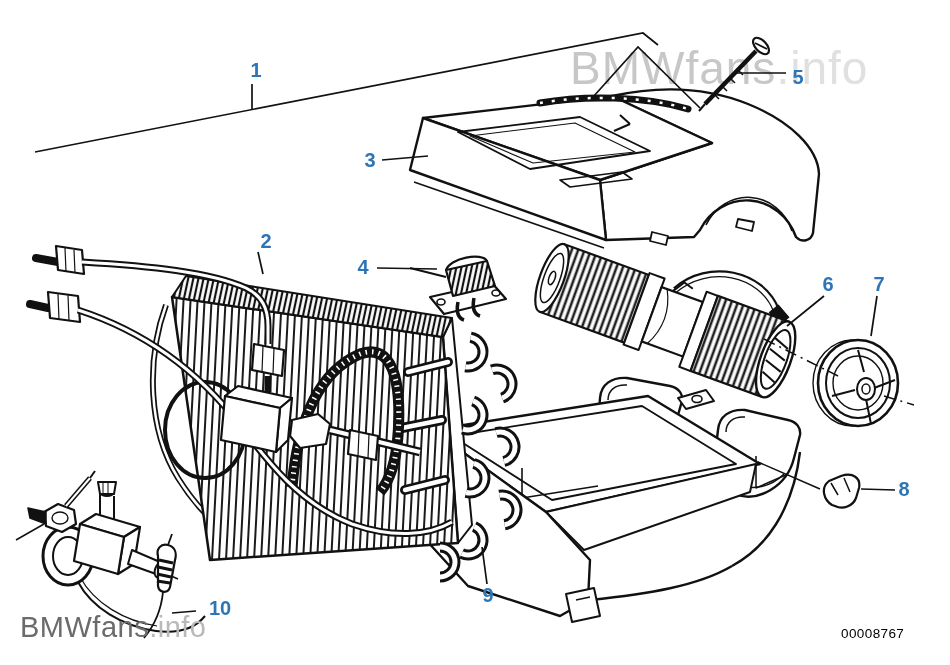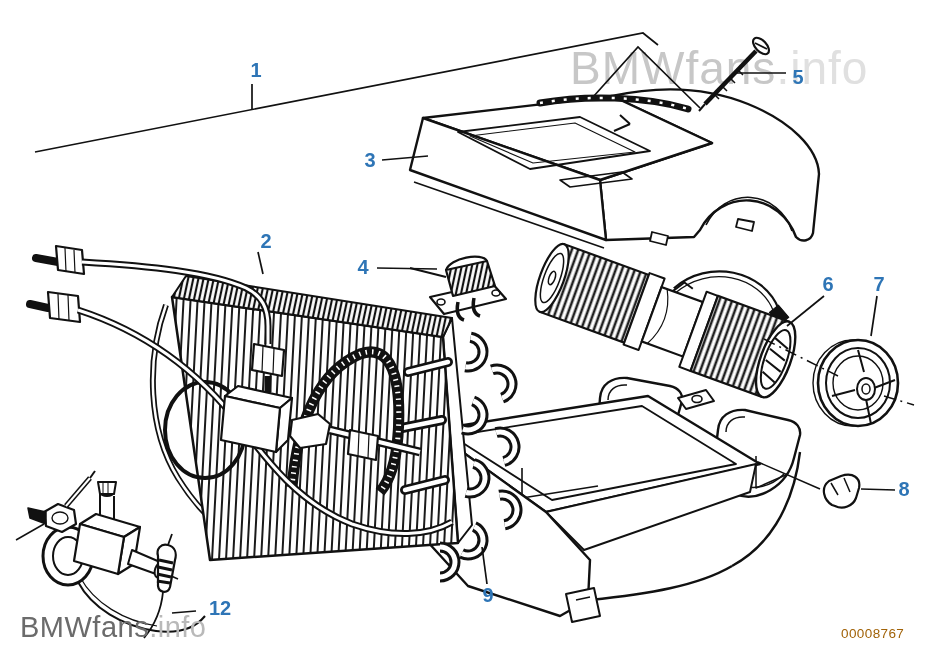--- a/index.html
+++ b/index.html
@@ -13,21 +13,21 @@
   #wm-bottom{left:20px;top:613px;font-size:29px;font-weight:400;letter-spacing:0.5px;text-align:right;}
   #wm-bottom .wm-brand{color:#6b6b6b;}
   #wm-bottom .wm-suffix{color:#b9b9b9;}
   .callout{position:absolute;transform:translate(-50%,-50%);font-size:20px;font-weight:bold;
            color:#2e75b6;cursor:pointer;}
   .co-1{left:256px;top:70px;}  .co-2{left:266px;top:241px;}
   .co-3{left:370px;top:160px;} .co-4{left:363px;top:267px;}
   .co-5{left:798px;top:77px;}  .co-6{left:828px;top:284px;}
   .co-7{left:879px;top:284px;} .co-8{left:904px;top:489px;}
   .co-9{left:488px;top:595px;} .co-10{left:220px;top:608px;}
-  #doc-number{position:absolute;left:841px;top:626px;font-size:13.5px;color:#a16207;
+  #doc-number{position:absolute;left:841px;top:626px;font-size:13.5px;color:#000000;
               letter-spacing:0.4px;}
 </style>
 </head>
 <body>
 
 <div id="stage">
 
   <div class="wm" id="wm-top"><span class="wm-brand">BMWfans</span><span class="wm-suffix">.info</span></div>
 
   <svg id="artwork" width="950" height="665" viewBox="0 0 950 665">
@@ -241,16 +241,16 @@
 
   <div class="callout co-1">1</div>
   <div class="callout co-2">2</div>
   <div class="callout co-3">3</div>
   <div class="callout co-4">4</div>
   <div class="callout co-5">5</div>
   <div class="callout co-6">6</div>
   <div class="callout co-7">7</div>
   <div class="callout co-8">8</div>
   <div class="callout co-9">9</div>
-  <div class="callout co-10">12</div>
+  <div class="callout co-10">10</div>
 
   <div id="doc-number">00008767</div>
 </div>
 
 </body></html>

